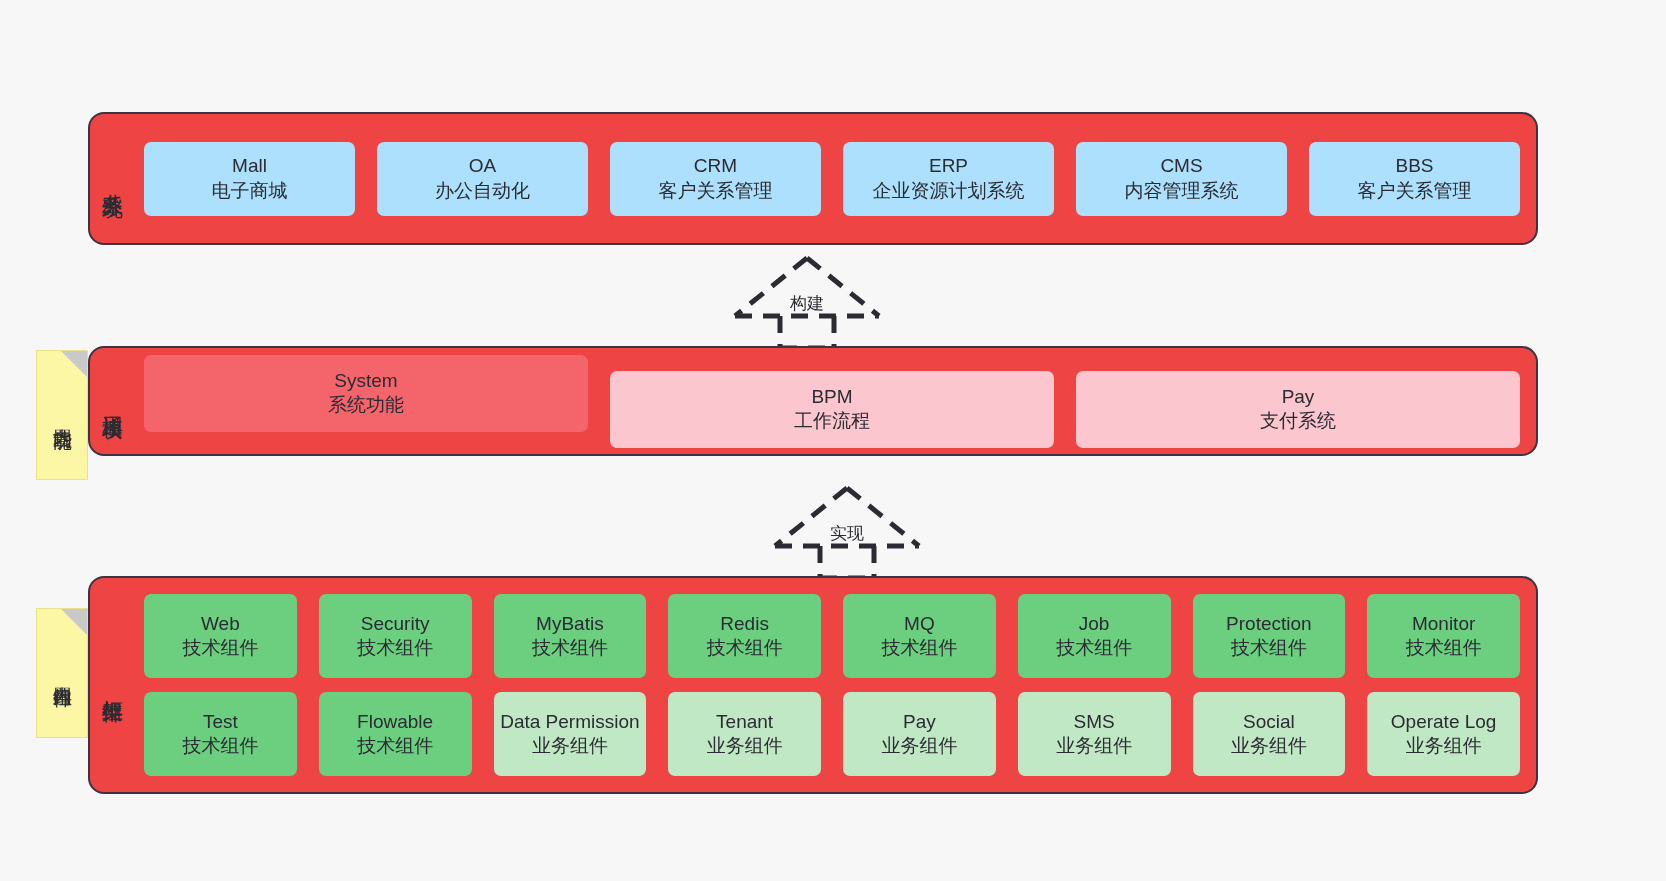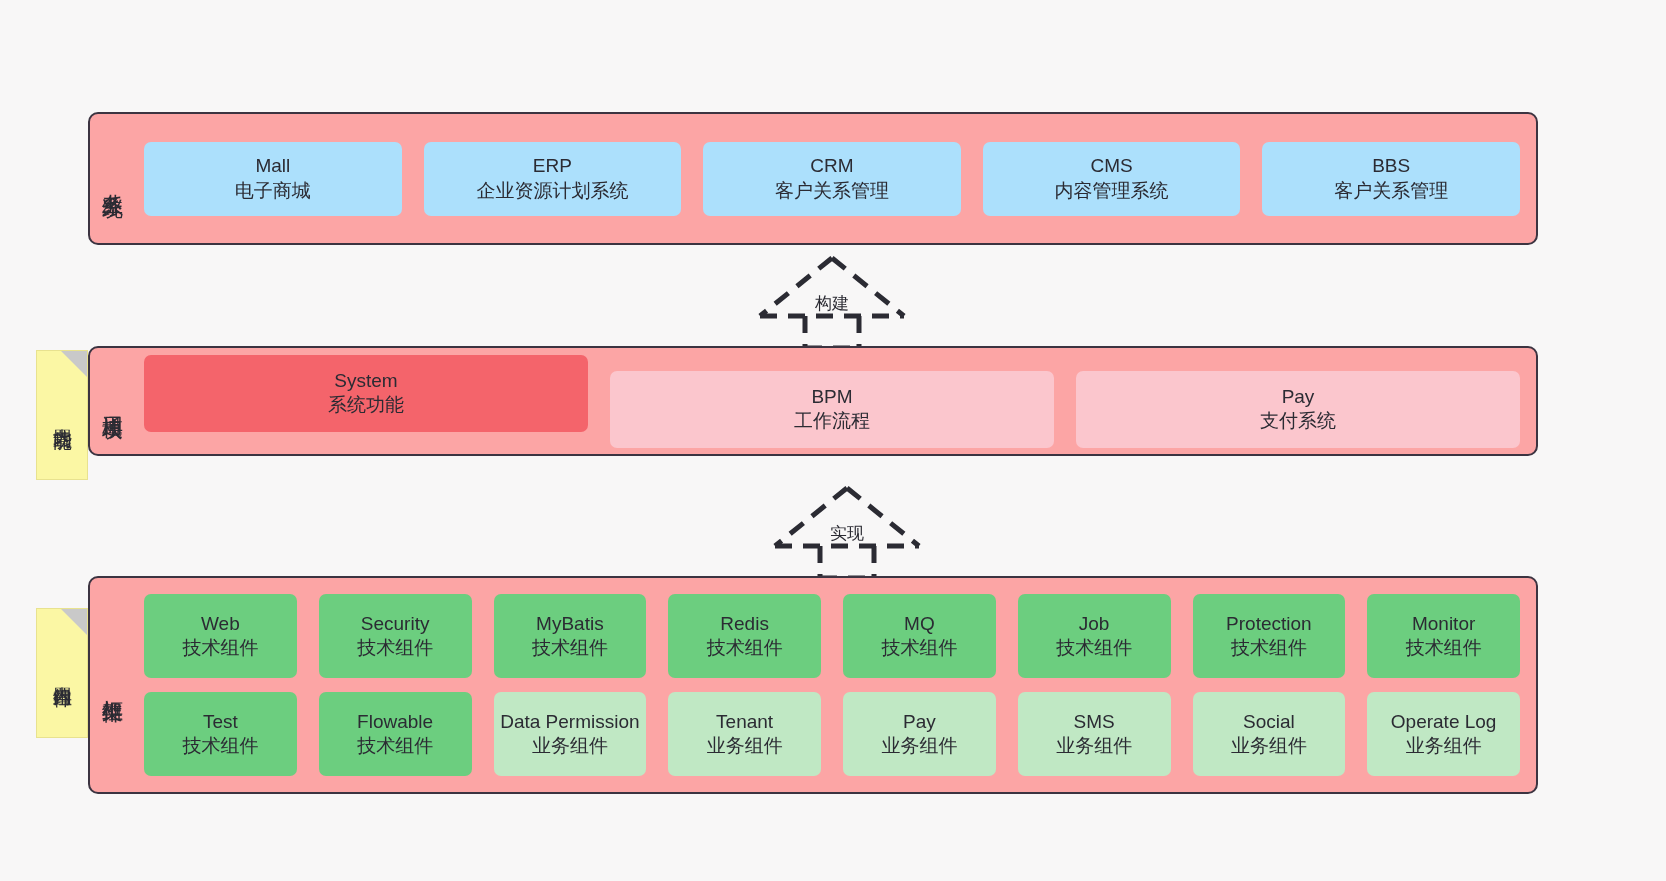--- a/index.html
+++ b/index.html
@@ -19,23 +19,23 @@
 
   #canvas {
     position: absolute;
     inset: 0;
   }
 
   
   .panel {
     position: absolute;
     box-sizing: border-box;
-    background: #fca5a5;
+    background: #ef4444;
     border: 2px solid #3c3441;
-    border-radius: 10px;
+    border-radius: 16px;
     display: flex;
     align-items: stretch;
   }
   .panel-title {
     flex: 0 0 auto;
     width: 44px;
     display: flex;
     align-items: center;
     justify-content: center;
     font-size: 21px;
@@ -137,43 +137,47 @@
     position: absolute;
     left: 0;
     right: 0;
     top: 38px;
     text-align: center;
     font-size: 17px;
     color: #2b2b33;
     user-select: none;
     pointer-events: none;
   }
-  #conn-build   { left: 757px; top: 254px; }
+  #conn-build   { left: 732px; top: 254px; }
   #conn-impl    { left: 772px; top: 484px; }
 </style>
 </head>
 <body>
 
 <div id="canvas">
 
   <div class="panel" id="sec-business">
     <div class="panel-title">业务系统</div>
     <div class="panel-body">
       <div class="row">
         <div class="cell c-blue">
           <span class="en">Mall</span>
           <span class="cn">电子商城</span>
         </div>
         <div class="cell c-blue">
+          <span class="en">OA</span>
+          <span class="cn">办公自动化</span>
+        </div>
+        <div class="cell c-blue">
+          <span class="en">CRM</span>
+          <span class="cn">客户关系管理</span>
+        </div>
+        <div class="cell c-blue">
           <span class="en">ERP</span>
           <span class="cn">企业资源计划系统</span>
-        </div>
-        <div class="cell c-blue">
-          <span class="en">CRM</span>
-          <span class="cn">客户关系管理</span>
         </div>
         <div class="cell c-blue">
           <span class="en">CMS</span>
           <span class="cn">内容管理系统</span>
         </div>
         <div class="cell c-blue">
           <span class="en">BBS</span>
           <span class="cn">客户关系管理</span>
         </div>
       </div>

